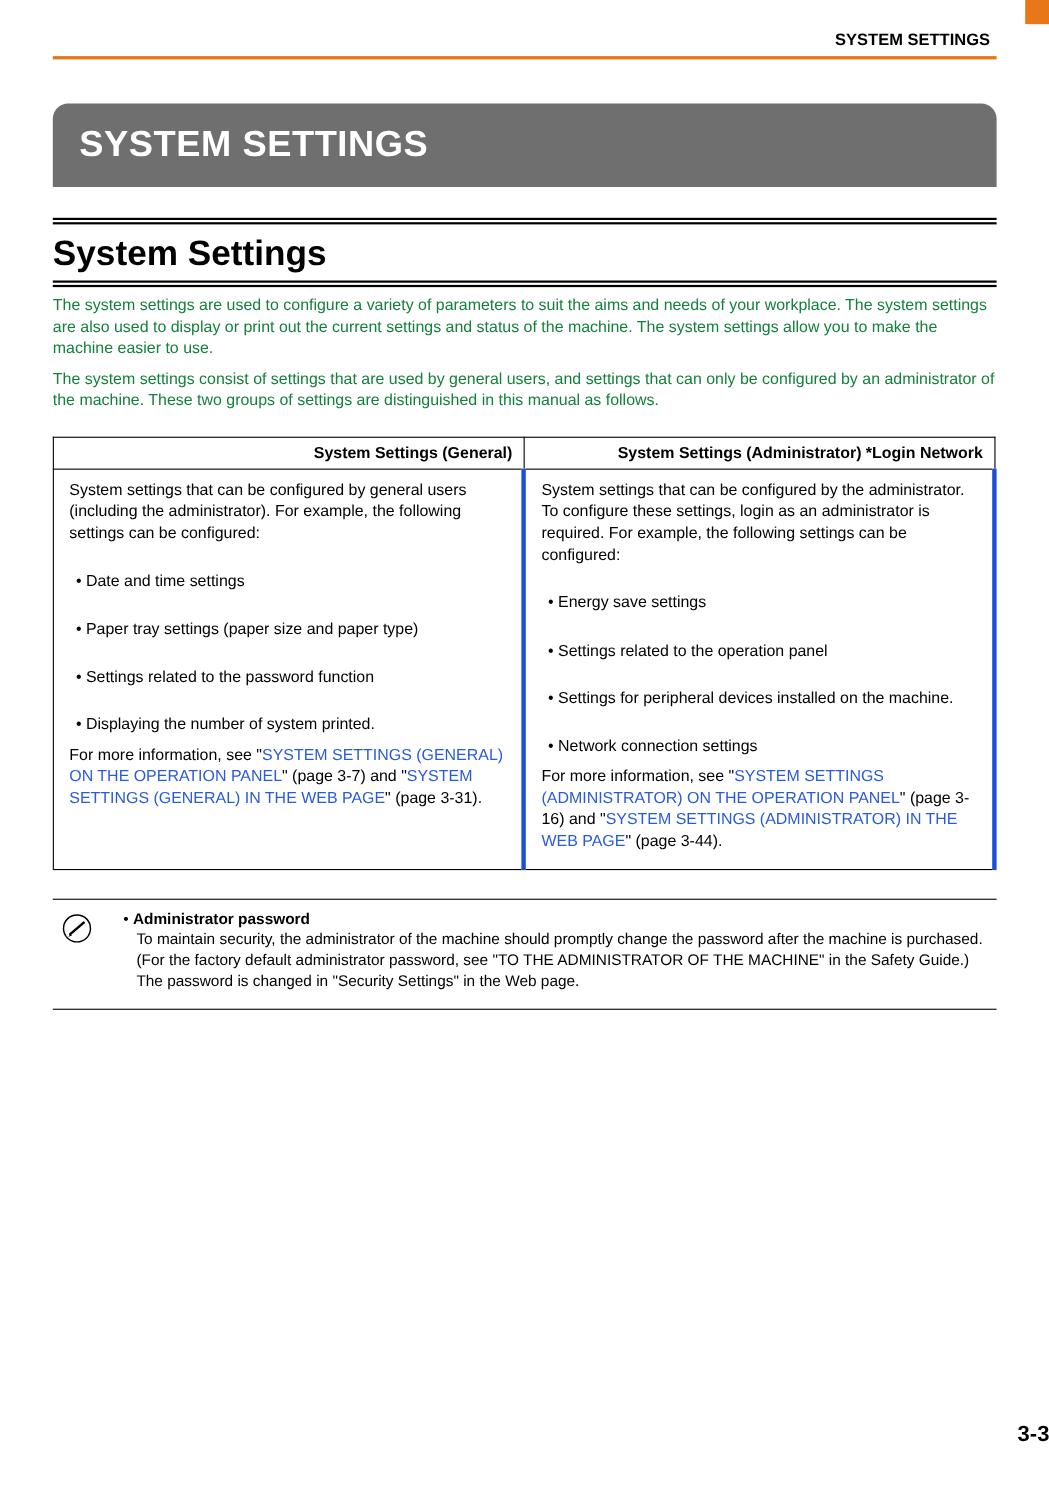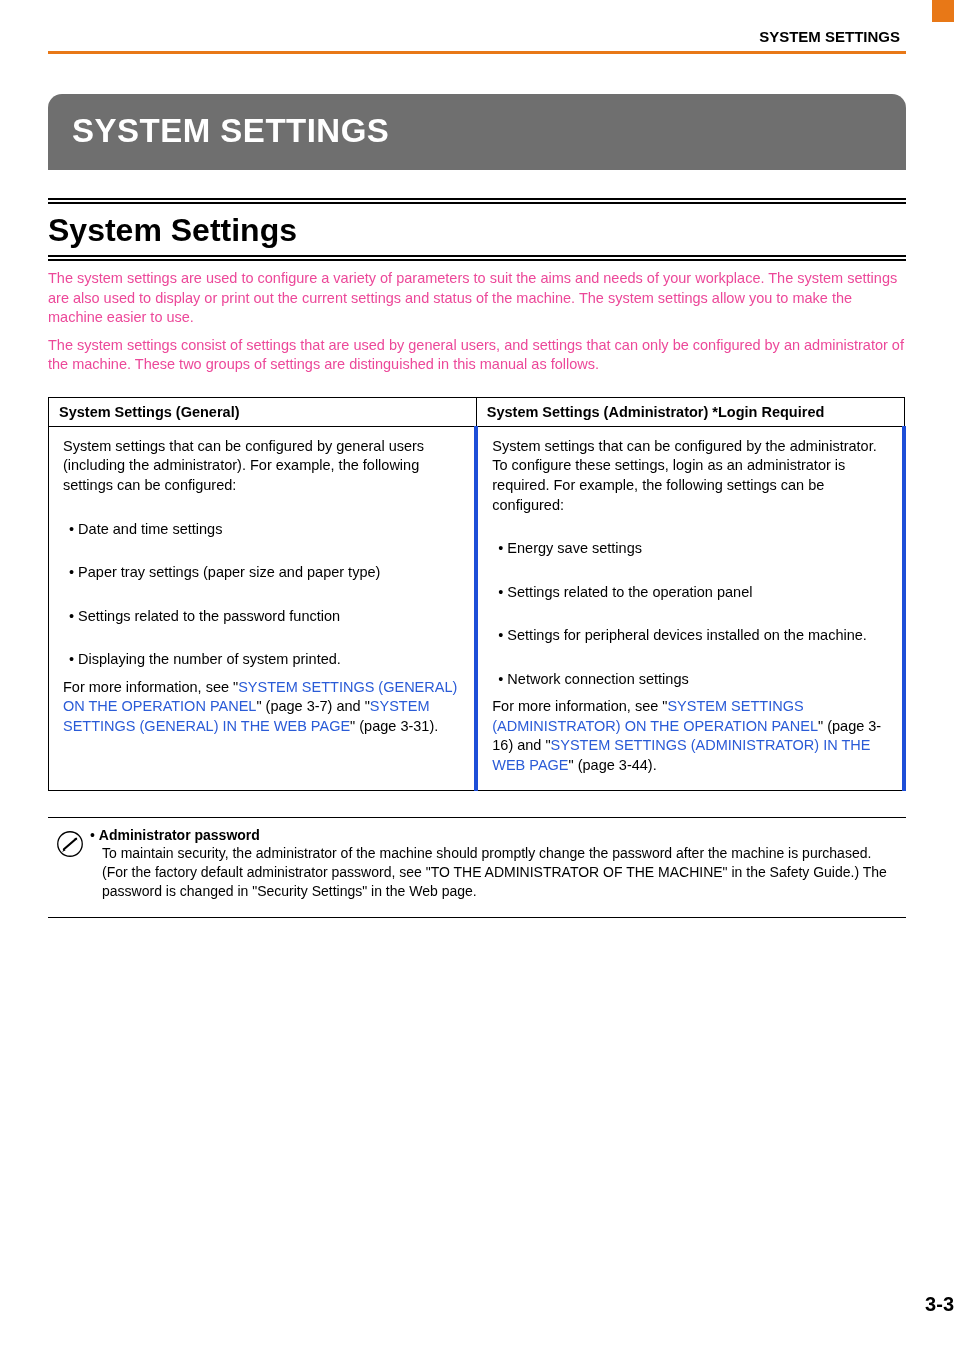--- a/index.html
+++ b/index.html
@@ -50,34 +50,34 @@
     .dbl-line-bot { height: 2px; background: #000; margin-top: 2px; }
     .section-heading h2 {
       font-size: 32px;
       font-weight: bold;
       margin: 8px 0 6px 0;
     }
     .body-text {
       margin: 8px 48px 0 48px;
       font-size: 14.5px;
       line-height: 1.35;
-      color: #ec4899;
+      color: #15803d;
     }
     .settings-table {
       margin: 22px 48px 0 48px;
       border: 1px solid #000;
       border-collapse: collapse;
       width: calc(100% - 96px);
     }
     .settings-table th {
       border: 1px solid #000;
       padding: 6px 10px;
       font-size: 14.5px;
       font-weight: bold;
-      text-align: left;
+      text-align: right;
     }
     .settings-table td {
       border-left: 1px solid #000;
       border-right: 4px solid #1d4ed8;
       padding: 10px 14px 14px 14px;
       vertical-align: top;
       font-size: 14.5px;
       line-height: 1.35;
       width: 50%;
     }
@@ -90,21 +90,21 @@
     }
     .bullet-list { margin: 6px 0 8px 0; padding-left: 6px; }
     .bullet-list li { list-style: none; font-size: 14.5px; line-height: 1.35; margin-top: 24px; }
     .link { color: #2a5bd7; }
     .note-box {
       margin: 26px 48px 0 48px;
       border-top: 1px solid #000;
       border-bottom: 1px solid #000;
       padding: 8px 8px 10px 8px;
       display: flex;
-      gap: 6px;
+      gap: 28px;
     }
     .note-icon {
       width: 28px; height: 28px;
       flex-shrink: 0;
       margin-top: 4px;
     }
     .note-icon svg { width: 28px; height: 28px; }
     .note-content { font-size: 14px; line-height: 1.35; }
     .note-content .note-item { margin-bottom: 6px; }
     .note-content .note-title { font-weight: bold; }
@@ -139,21 +139,21 @@
   <div class="dbl-line-bot"></div>
 </div>
 
 <div class="body-text">The system settings are used to configure a variety of parameters to suit the aims and needs of your workplace. The system settings are also used to display or print out the current settings and status of the machine. The system settings allow you to make the machine easier to use.</div>
 <div class="body-text">The system settings consist of settings that are used by general users, and settings that can only be configured by an administrator of the machine. These two groups of settings are distinguished in this manual as follows.</div>
 
 <table class="settings-table">
   <tbody>
       <tr>
     <th>System Settings (General)</th>
-    <th>System Settings (Administrator) *Login Required</th>
+    <th>System Settings (Administrator) *Login Network</th>
   </tr>
   <tr>
     <td>
       <div>System settings that can be configured by general users (including the administrator). For example, the following settings can be configured:</div>
       <ul class="bullet-list">
         <li>• Date and time settings</li>
         <li>• Paper tray settings (paper size and paper type)</li>
         <li>• Settings related to the password function</li>
         <li>• Displaying the number of system printed.</li>
       </ul>

